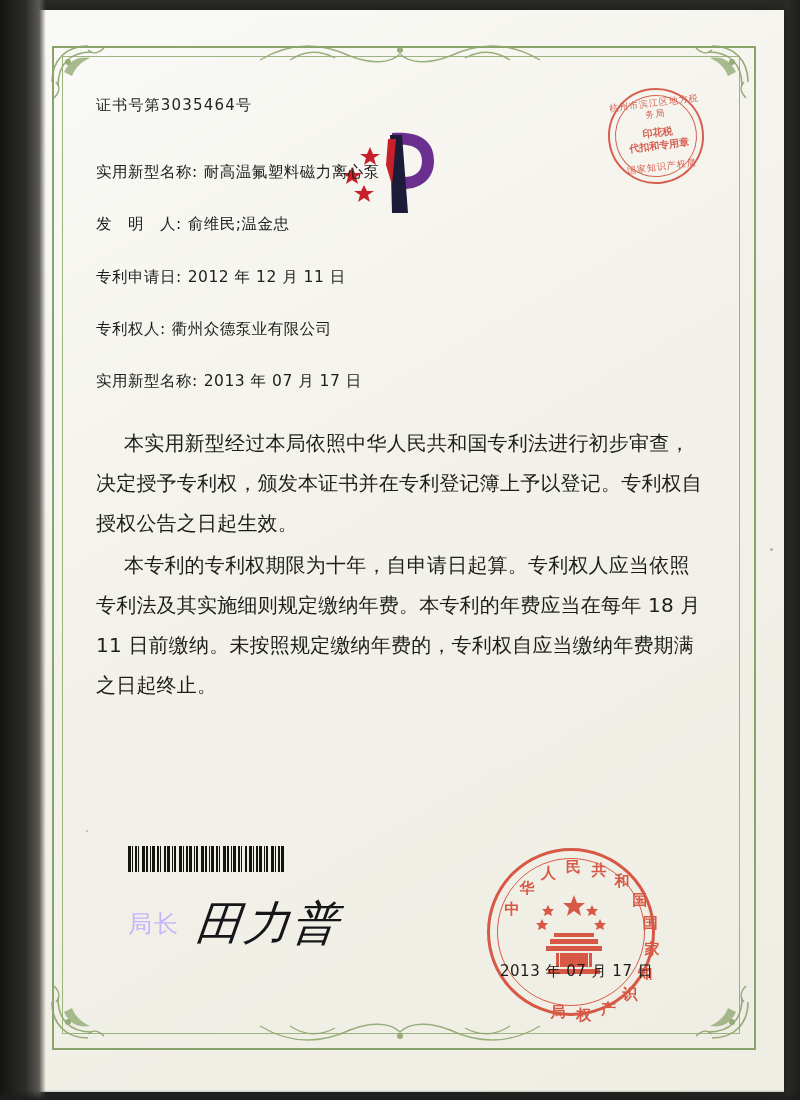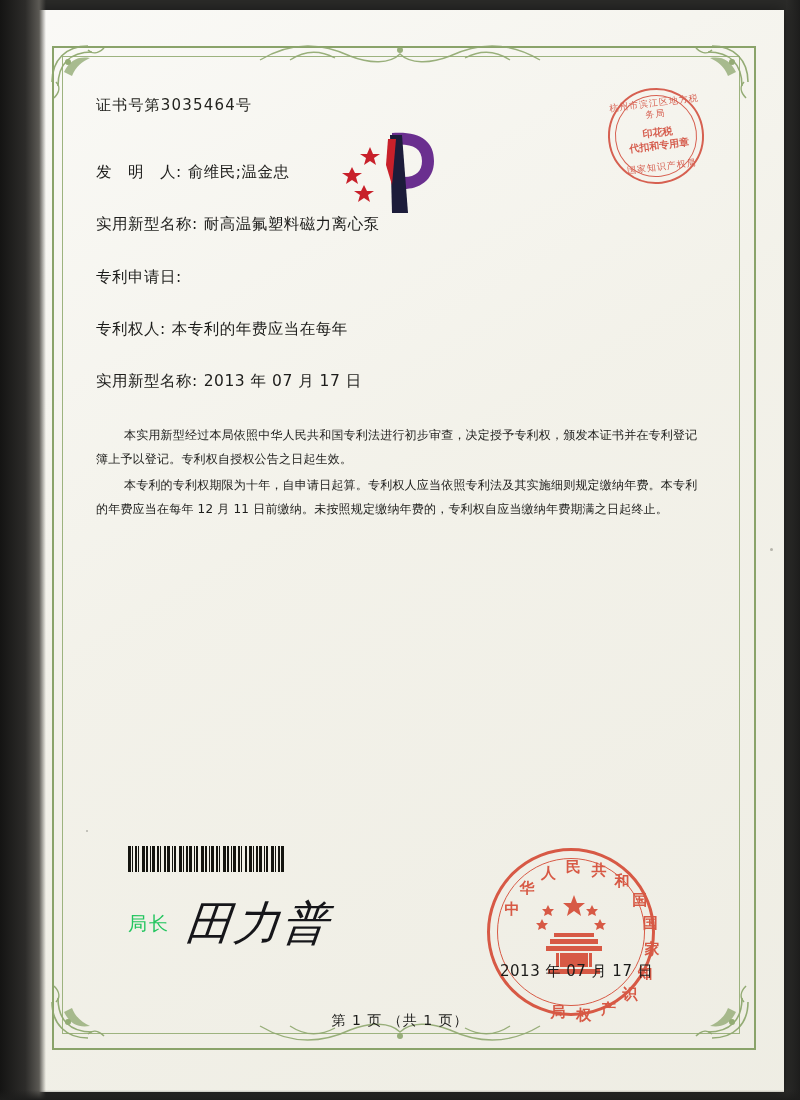--- a/index.html
+++ b/index.html
@@ -168,21 +168,21 @@
     color: #1d1d1b;
     letter-spacing: 0.5px;
   }
   .field-value {
     color: #1d1d1b;
     letter-spacing: 0.5px;
   }
 
   .body-text {
     margin-top: 30px;
-    font-size: 12px;
+    font-size: 20px;
     line-height: 2.0;
     color: #1d1d1b;
     letter-spacing: 0.2px;
   }
   .body-text p {
     margin: 0 0 2px 0;
     text-indent: 28px;
   }
 
   
@@ -201,23 +201,23 @@
   }
 
   
   .sig-row {
     position: absolute;
     left: 128px; top: 893px;
     display: flex;
     align-items: center;
   }
   .sig-label {
-    font-size: 19px;
+    font-size: 24px;
     letter-spacing: 2px;
-    color: #22c55e;
+    color: #c4b5fd;
   }
   .signature {
     margin-left: 16px;
     font-size: 46px;
     font-family: "DejaVu Serif", "Liberation Serif", serif;
     font-style: italic;
     color: #16161a;
     letter-spacing: 2px;
     transform: skewX(-6deg);
   }
@@ -365,49 +365,50 @@
   </div>
 
   <div class="content">
 
     <div class="cert-no">证书号第3035464号</div>
 
 
     <div class="fields">
 
       <div class="field-row">
+        <span class="field-label">实用新型名称:</span>
+        <span class="field-value" style="margin-left:6px">耐高温氟塑料磁力离心泵</span>
+      </div>
+
+      <div class="field-row">
         <span class="field-label">发　明　人:</span>
         <span class="field-value" style="margin-left:6px">俞维民;温金忠</span>
       </div>
 
-      <div class="field-row">
-        <span class="field-label">实用新型名称:</span>
-        <span class="field-value" style="margin-left:6px">耐高温氟塑料磁力离心泵</span>
-      </div>
-
 
       <div class="field-row">
         <span class="field-label">专利申请日:</span>
+        <span class="field-value" style="margin-left:6px">2012 年 12 月 11 日</span>
       </div>
 
       <div class="field-row">
         <span class="field-label">专利权人:</span>
-        <span class="field-value" style="margin-left:6px">本专利的年费应当在每年</span>
+        <span class="field-value" style="margin-left:6px">衢州众德泵业有限公司</span>
       </div>
 
       <div class="field-row">
         <span class="field-label">实用新型名称:</span>
         <span class="field-value" style="margin-left:6px">2013 年 07 月 17 日</span>
       </div>
 
     </div>
 
     <div class="body-text">
       <p>本实用新型经过本局依照中华人民共和国专利法进行初步审查，决定授予专利权，颁发本证书并在专利登记簿上予以登记。专利权自授权公告之日起生效。</p>
-      <p>本专利的专利权期限为十年，自申请日起算。专利权人应当依照专利法及其实施细则规定缴纳年费。本专利的年费应当在每年 12 月 11 日前缴纳。未按照规定缴纳年费的，专利权自应当缴纳年费期满之日起终止。</p>
+      <p>本专利的专利权期限为十年，自申请日起算。专利权人应当依照专利法及其实施细则规定缴纳年费。本专利的年费应当在每年 18 月 11 日前缴纳。未按照规定缴纳年费的，专利权自应当缴纳年费期满之日起终止。</p>
     </div>
 
   </div>
 
   <div class="barcode">
     <i style="width:3px"></i>
       <i style="width:1px;background:transparent"></i>
     <i style="width:1px"></i>
       <i style="width:2px;background:transparent"></i>
     <i style="width:2px"></i>
@@ -527,18 +528,17 @@
     <span class="arc-char" style="transform:rotate(96deg)  translate(0,-74px) rotate(-96deg)">家</span>
     <span class="arc-char" style="transform:rotate(116deg) translate(0,-74px) rotate(-116deg)">知</span>
     <span class="arc-char" style="transform:rotate(136deg) translate(0,-74px) rotate(-136deg)">识</span>
     <span class="arc-char" style="transform:rotate(156deg) translate(0,-74px) rotate(-156deg)">产</span>
     <span class="arc-char" style="transform:rotate(176deg) translate(0,-74px) rotate(-176deg)">权</span>
     <span class="arc-char" style="transform:rotate(196deg) translate(0,-74px) rotate(-196deg)">局</span>
   </div>
 
   <div class="seal-date">2013 年 07 月 17 日</div>
 
-  <div class="page-foot">第 1 页 （共 1 页）</div>
 
   <div class="dot" style="left:770px; top:548px; width:3px; height:3px;"></div>
   <div class="dot" style="left:86px; top:830px; width:2px; height:2px;"></div>
 
 </div>
 
 </body></html>

